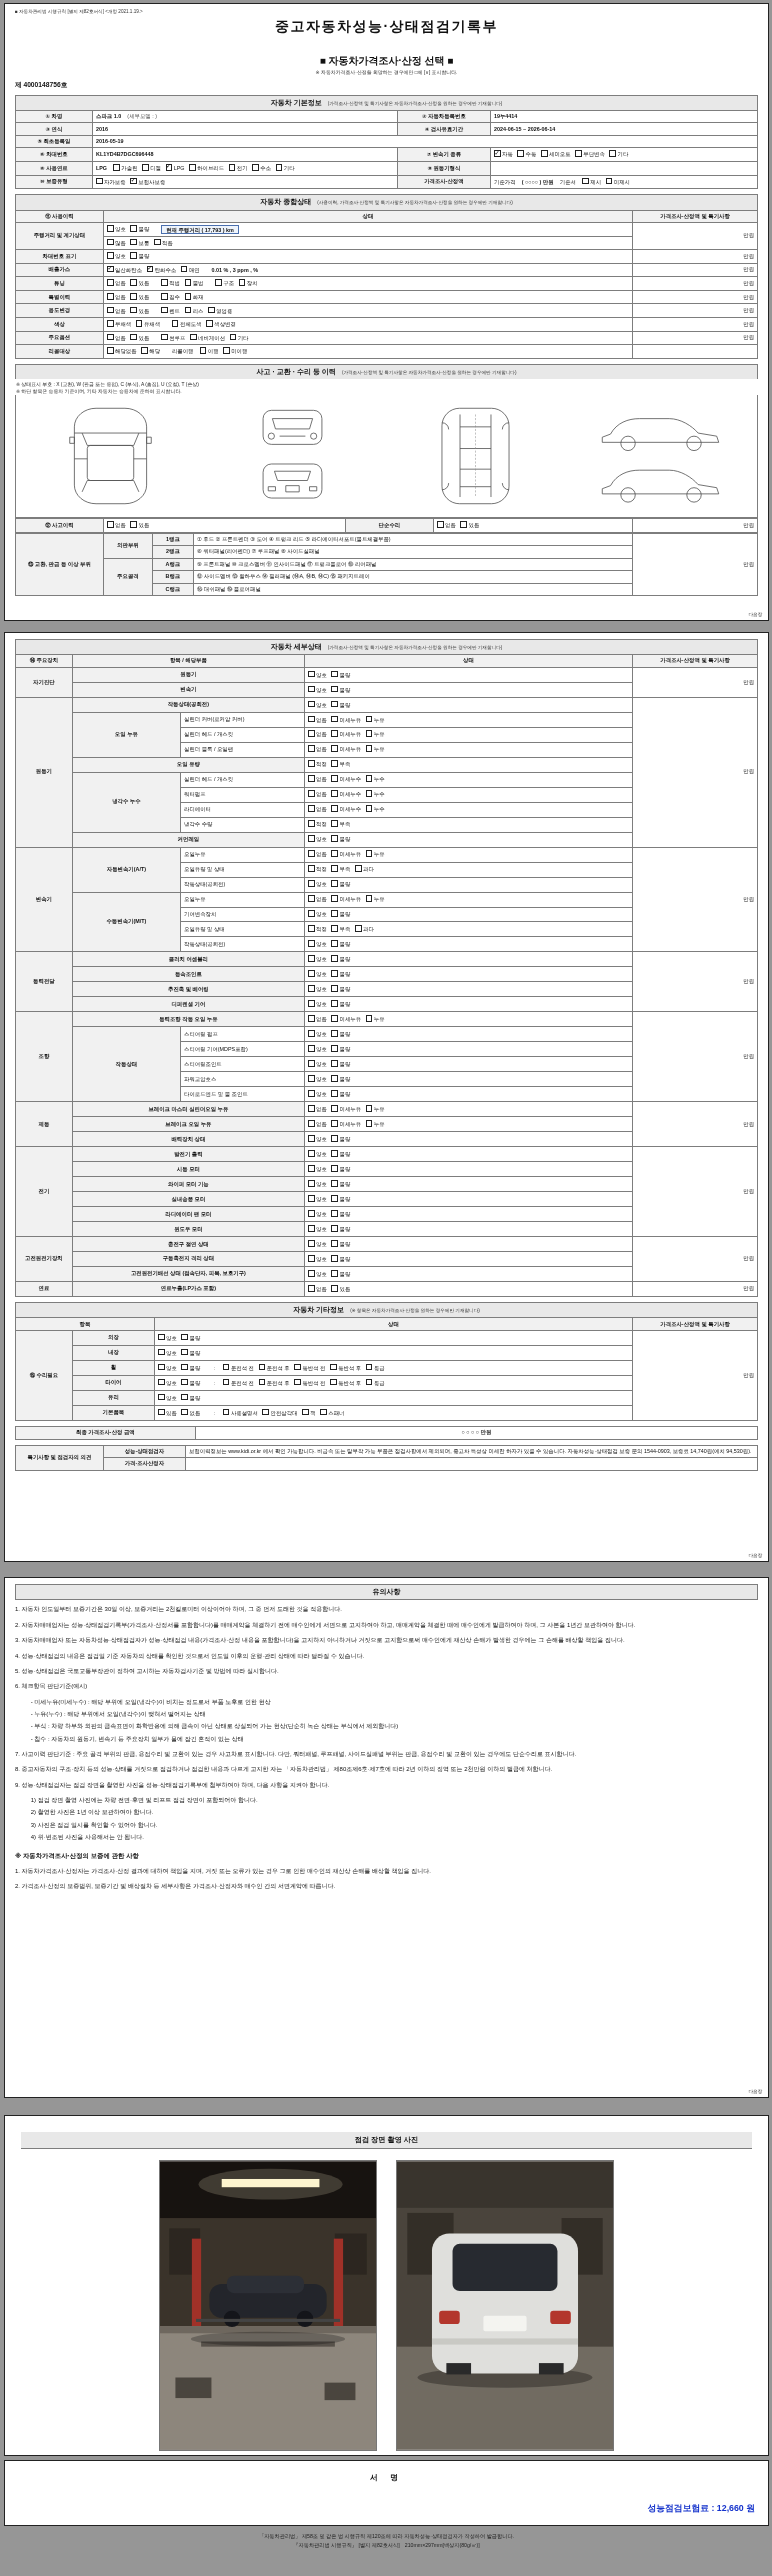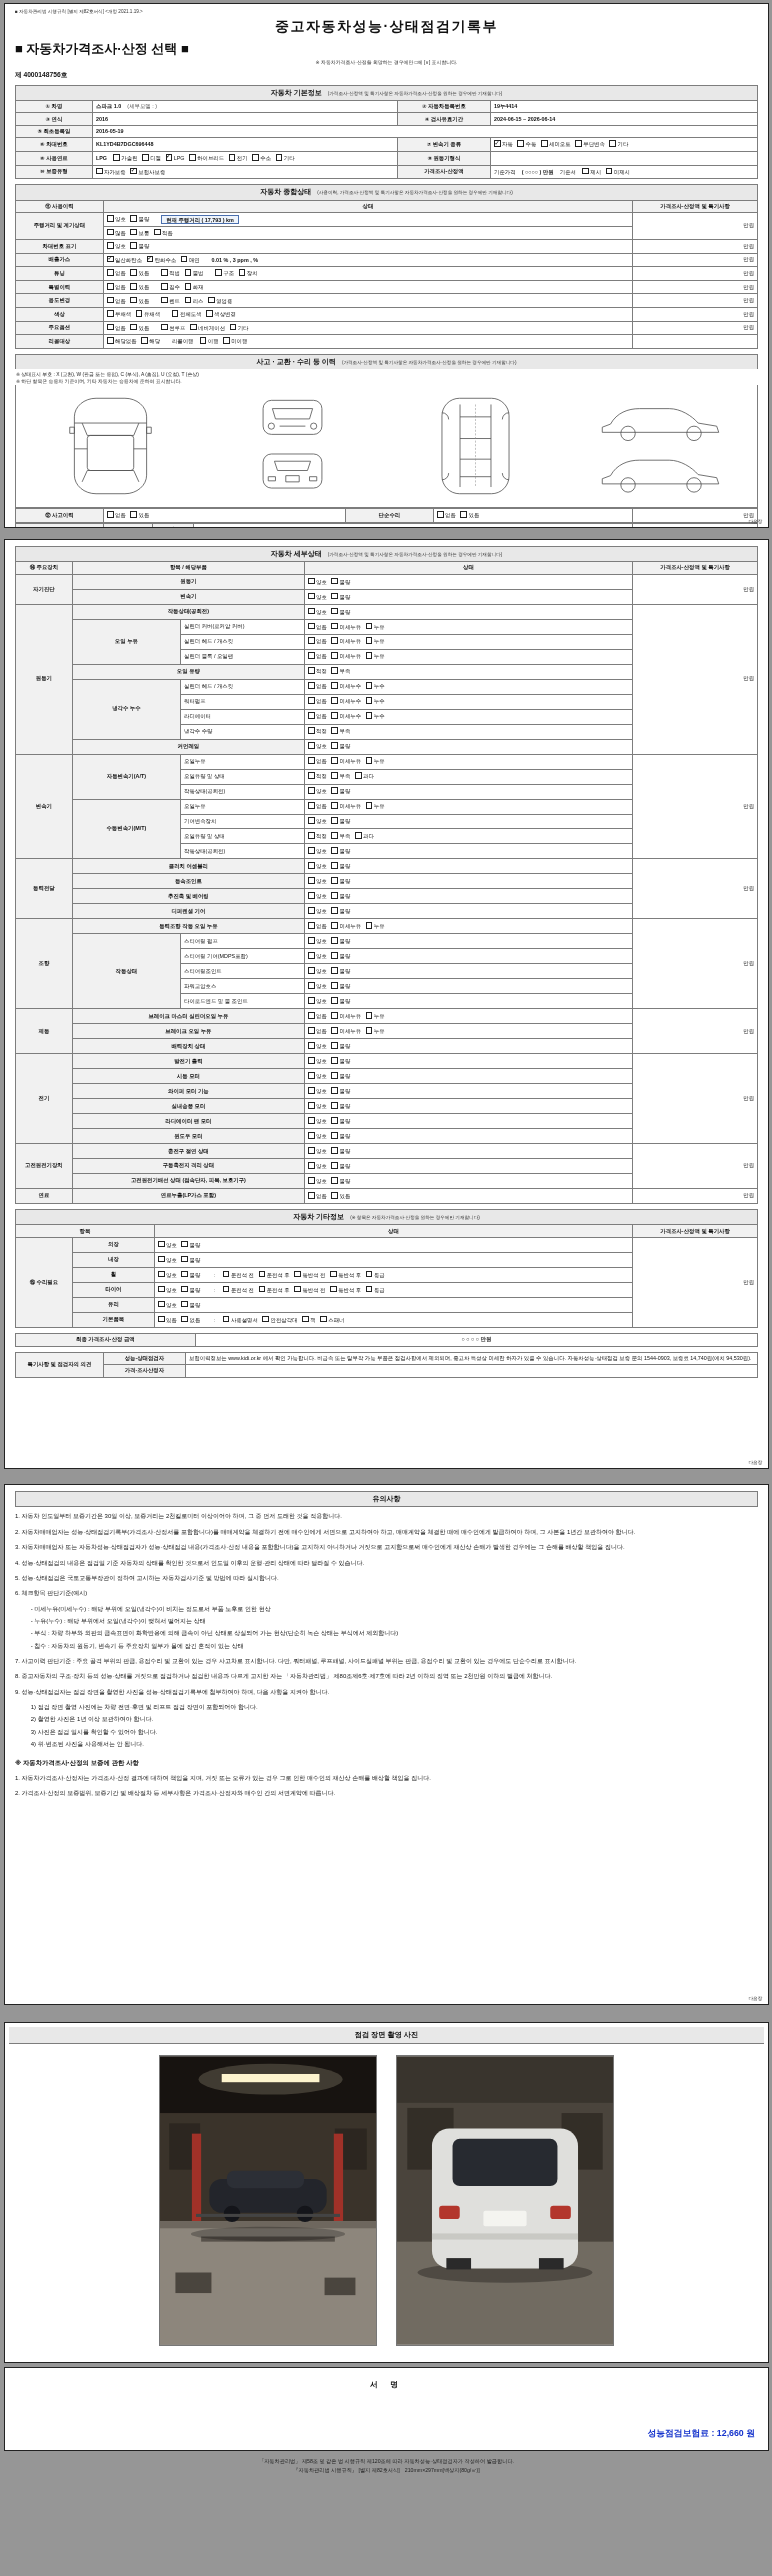--- a/index.html
+++ b/index.html
@@ -1,26 +1,26 @@
 <!DOCTYPE html>
 <html style="font-size:8.2px"><head>
 <meta charset="utf-8">
 <style>
   html,body{margin:0;padding:0;}
   body{width:773px;height:2576px;background:#969696;font-family:"Liberation Sans","DejaVu Sans",sans-serif;color:#111;overflow:hidden;position:relative;}
   .page{padding:2.6px 3.6px;box-sizing:border-box;}
   .box{background:#fff;border:1px solid #222;position:relative;padding:5.2px 10.3px;box-sizing:border-box;overflow:hidden;}
-  #box1{height:525px;}
+  #box1{height:618px;}
   #box2{height:930px;margin-top:11.3px;}
   #box3{height:521px;margin-top:15.5px;}
-  #box4{height:341px;margin-top:16.5px;padding:4px;}
-  #box5{height:84px;margin-top:4.1px;}
+  #box4{height:341px;margin-top:16.5px;padding:16px;}
+  #box5{height:66px;margin-top:4.1px;}
   .form-ref{font-size:4.6px;color:#333;margin:0 0 4.1px 0;}
   .title{text-align:center;font-size:14px;font-weight:bold;letter-spacing:1.5px;}
-  .subtitle{text-align:left;font-size:13px;font-weight:bold;margin-top:4px;}
+  .subtitle{text-align:center;font-size:10px;font-weight:bold;margin-top:18px;}
   .subnote{text-align:center;font-size:4.9px;margin-top:1.5px;color:#222;}
   .docno{font-size:6.7px;font-weight:bold;margin:5.2px 0 1px 0;}
   .sec{margin-top:5.2px;}
   .sec-head{border:0.5px solid #7d7d7d;border-bottom:none;background:#e8e8e8;text-align:center;padding:2.1px 0;font-size:7px;font-weight:bold;}
   .sec-head .sec-note{font-weight:normal;font-size:4.6px;margin-left:4.1px;color:#333;}
   .legend{font-size:4.9px;margin:1.5px 0 1px 1px;color:#222;}
   table.ftable{width:100%;border-collapse:collapse;table-layout:fixed;}
   table.ftable td{border:0.5px solid #7d7d7d;padding:2.1px 3.1px;font-size:5.4px;vertical-align:middle;word-break:break-all;line-height:1.35;}
   table.ftable td.th{background:#f1f1f1;text-align:center;font-weight:bold;padding:2.1px 1.5px;}
   table.ftable td.pcell{text-align:right;color:#222;}

